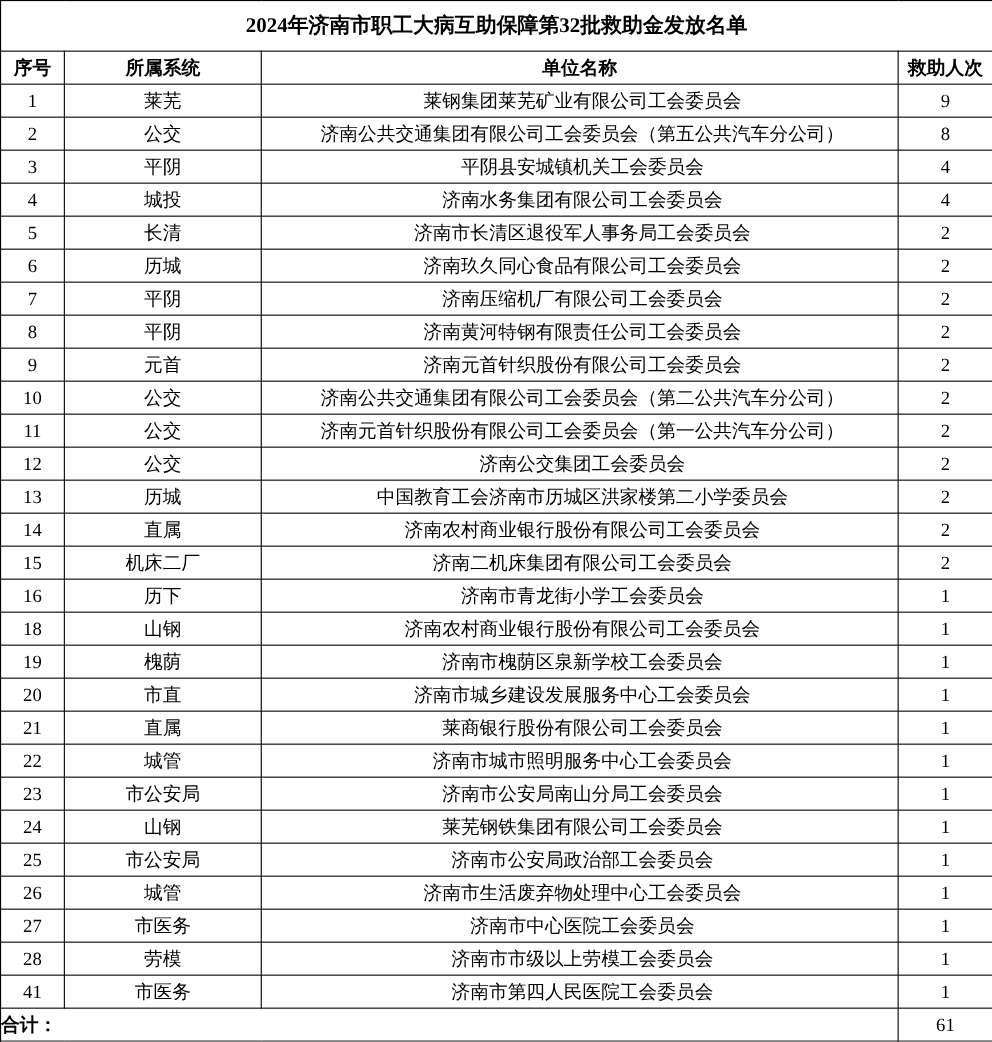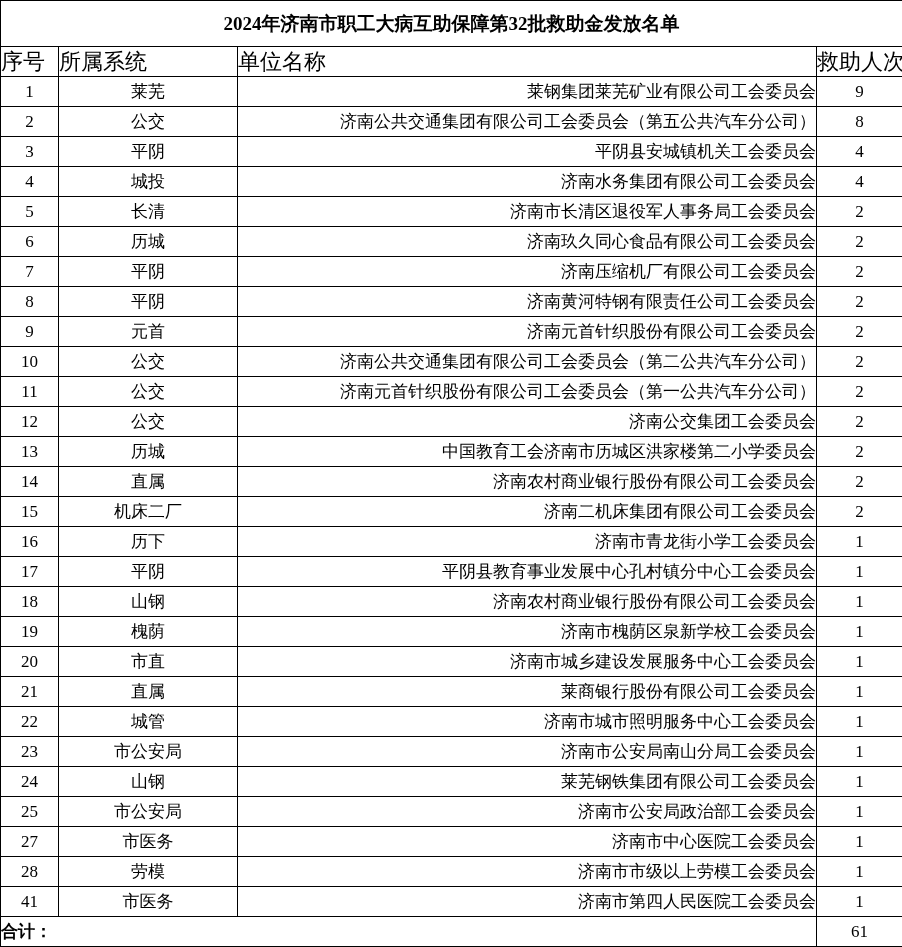--- a/index.html
+++ b/index.html
@@ -30,34 +30,34 @@
   }
   .title-cell {
     height: 45px;
     font-size: 19px;
     font-weight: bold;
     text-align: center;
     vertical-align: middle;
   }
   .header-row th {
     height: 29px;
-    font-weight: normal;
-    text-align: left;
-    vertical-align: middle;
-    font-size: 22px;
+    font-weight: bold;
+    text-align: center;
+    vertical-align: middle;
+    font-size: 17px;
   }
   tbody tr {
     height: 29px;
   }
   .col-seq, .col-system, .col-count {
     text-align: center;
     vertical-align: middle;
   }
   .col-unit {
-    text-align: right;
+    text-align: center;
     vertical-align: middle;
     padding-left: 5px;
   }
   .total-row td {
     height: 29px;
     vertical-align: middle;
   }
   .total-label {
     font-weight: bold;
   }
@@ -178,26 +178,20 @@
           <td class="col-unit">济南二机床集团有限公司工会委员会</td>
           <td class="col-count">2</td>
         </tr>
         <tr>
           <td class="col-seq">16</td>
           <td class="col-system">历下</td>
           <td class="col-unit">济南市青龙街小学工会委员会</td>
           <td class="col-count">1</td>
         </tr>
         <tr>
-          <td class="col-seq">17</td>
-          <td class="col-system">平阴</td>
-          <td class="col-unit">平阴县教育事业发展中心孔村镇分中心工会委员会</td>
-          <td class="col-count">1</td>
-        </tr>
-        <tr>
           <td class="col-seq">18</td>
           <td class="col-system">山钢</td>
           <td class="col-unit">济南农村商业银行股份有限公司工会委员会</td>
           <td class="col-count">1</td>
         </tr>
         <tr>
           <td class="col-seq">19</td>
           <td class="col-system">槐荫</td>
           <td class="col-unit">济南市槐荫区泉新学校工会委员会</td>
           <td class="col-count">1</td>
@@ -229,20 +223,26 @@
         <tr>
           <td class="col-seq">24</td>
           <td class="col-system">山钢</td>
           <td class="col-unit">莱芜钢铁集团有限公司工会委员会</td>
           <td class="col-count">1</td>
         </tr>
         <tr>
           <td class="col-seq">25</td>
           <td class="col-system">市公安局</td>
           <td class="col-unit">济南市公安局政治部工会委员会</td>
+          <td class="col-count">1</td>
+        </tr>
+        <tr>
+          <td class="col-seq">26</td>
+          <td class="col-system">城管</td>
+          <td class="col-unit">济南市生活废弃物处理中心工会委员会</td>
           <td class="col-count">1</td>
         </tr>
         <tr>
           <td class="col-seq">27</td>
           <td class="col-system">市医务</td>
           <td class="col-unit">济南市中心医院工会委员会</td>
           <td class="col-count">1</td>
         </tr>
         <tr>
           <td class="col-seq">28</td>

